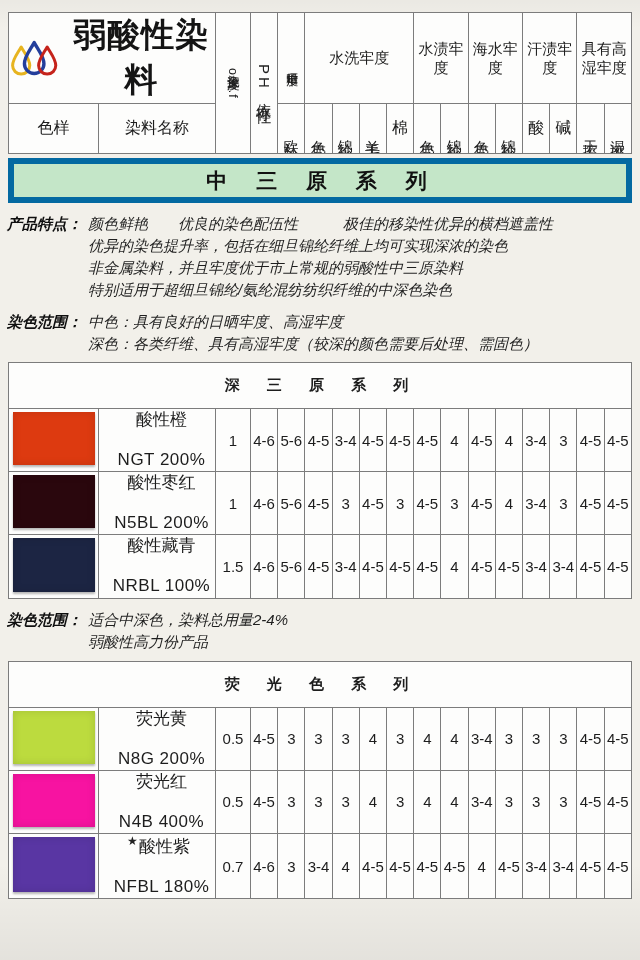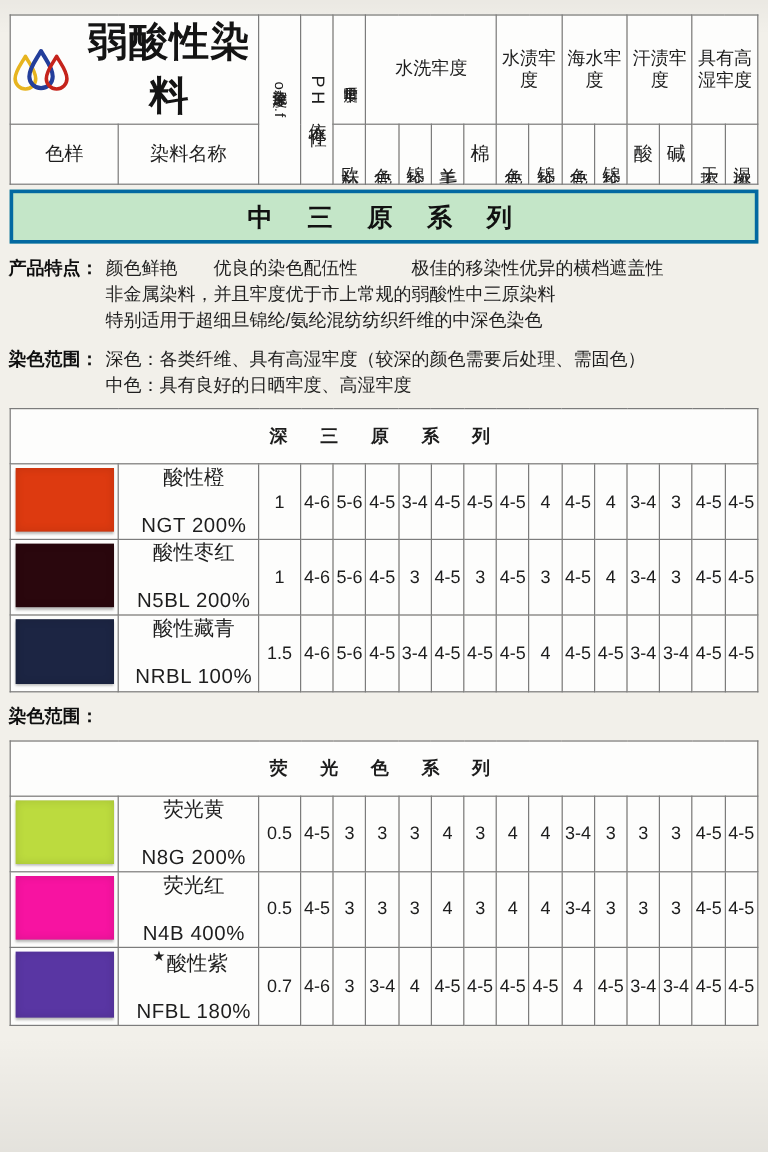--- a/index.html
+++ b/index.html
@@ -42,27 +42,27 @@
 
   
   .banner {
     background:var(--banner,#c4e6c8);
     font-weight:bold; font-size:21px; color:#111;
     letter-spacing:7px; word-spacing:9px;
     text-align:center;
   }
   .banner-standalone {
     width:624px; margin:4px 0 0 8px; height:45px;
-    border:3px solid #0369a1;
+    border:6px solid #0369a1;
     display:flex; align-items:center; justify-content:center;
   }
   td.banner-cell { height:46px; }
 
   
-  .note { display:flex; margin:10px 0 0 7px; font-size:15px; line-height:22px; }
+  .note { display:flex; margin:10px 0 0 7px; font-size:15px; line-height:22px;font-style:italic; }
   .note-label { font-weight:bold; white-space:nowrap; color:#0f0f0f; margin-right:6px; }
   .note-lines { color:#1f1f1f; }
   .notes-block { margin-bottom:6px; }
 
   
   tbody.deep td { height:55px; }
   tbody.fluo td { height:59px; }
   td.sw-cell { padding:3px 3px 6px 4px; }
   .swatch {
     width:100%; height:100%;
@@ -144,29 +144,30 @@
 
   <div class="banner banner-standalone">
     <span>中 三 原 系 列</span>
   </div>
 
   <div class="notes-block">
     <div class="note">
       <span class="note-label">产品特点：</span>
       <div class="note-lines">
           <div class="note-line">颜色鲜艳　　优良的染色配伍性　　　极佳的移染性优异的横档遮盖性</div>
+          <div class="note-line">优异的染色提升率，包括在细旦锦纶纤维上均可实现深浓的染色</div>
           <div class="note-line">非金属染料，并且牢度优于市上常规的弱酸性中三原染料</div>
           <div class="note-line">特别适用于超细旦锦纶/氨纶混纺纺织纤维的中深色染色</div>
         </div>
     </div>
     <div class="note">
       <span class="note-label">染色范围：</span>
       <div class="note-lines">
+          <div class="note-line">中色：具有良好的日晒牢度、高湿牢度</div>
           <div class="note-line">深色：各类纤维、具有高湿牢度（较深的颜色需要后处理、需固色）</div>
-          <div class="note-line">中色：具有良好的日晒牢度、高湿牢度</div>
         </div>
     </div>
   </div>
 
   <table class="grid" style="margin-top:7px;">
     <colgroup>
       <col style="width:90px">
         <col style="width:117px">
         <col style="width:35px">
       <col>
@@ -263,20 +264,24 @@
           <td class="val">3-4</td>
           <td class="val">4-5</td>
           <td class="val">4-5</td>
         </tr>
       </tbody>
   </table>
 
   <div class="notes-block">
     <div class="note">
       <span class="note-label">染色范围：</span>
+      <div class="note-lines">
+          <div class="note-line">适合中深色，染料总用量2-4%</div>
+          <div class="note-line">弱酸性高力份产品</div>
+        </div>
     </div>
   </div>
 
   <table class="grid" style="margin-top:8px;">
     <colgroup>
       <col style="width:90px">
         <col style="width:117px">
         <col style="width:35px">
       <col>
         <col>

